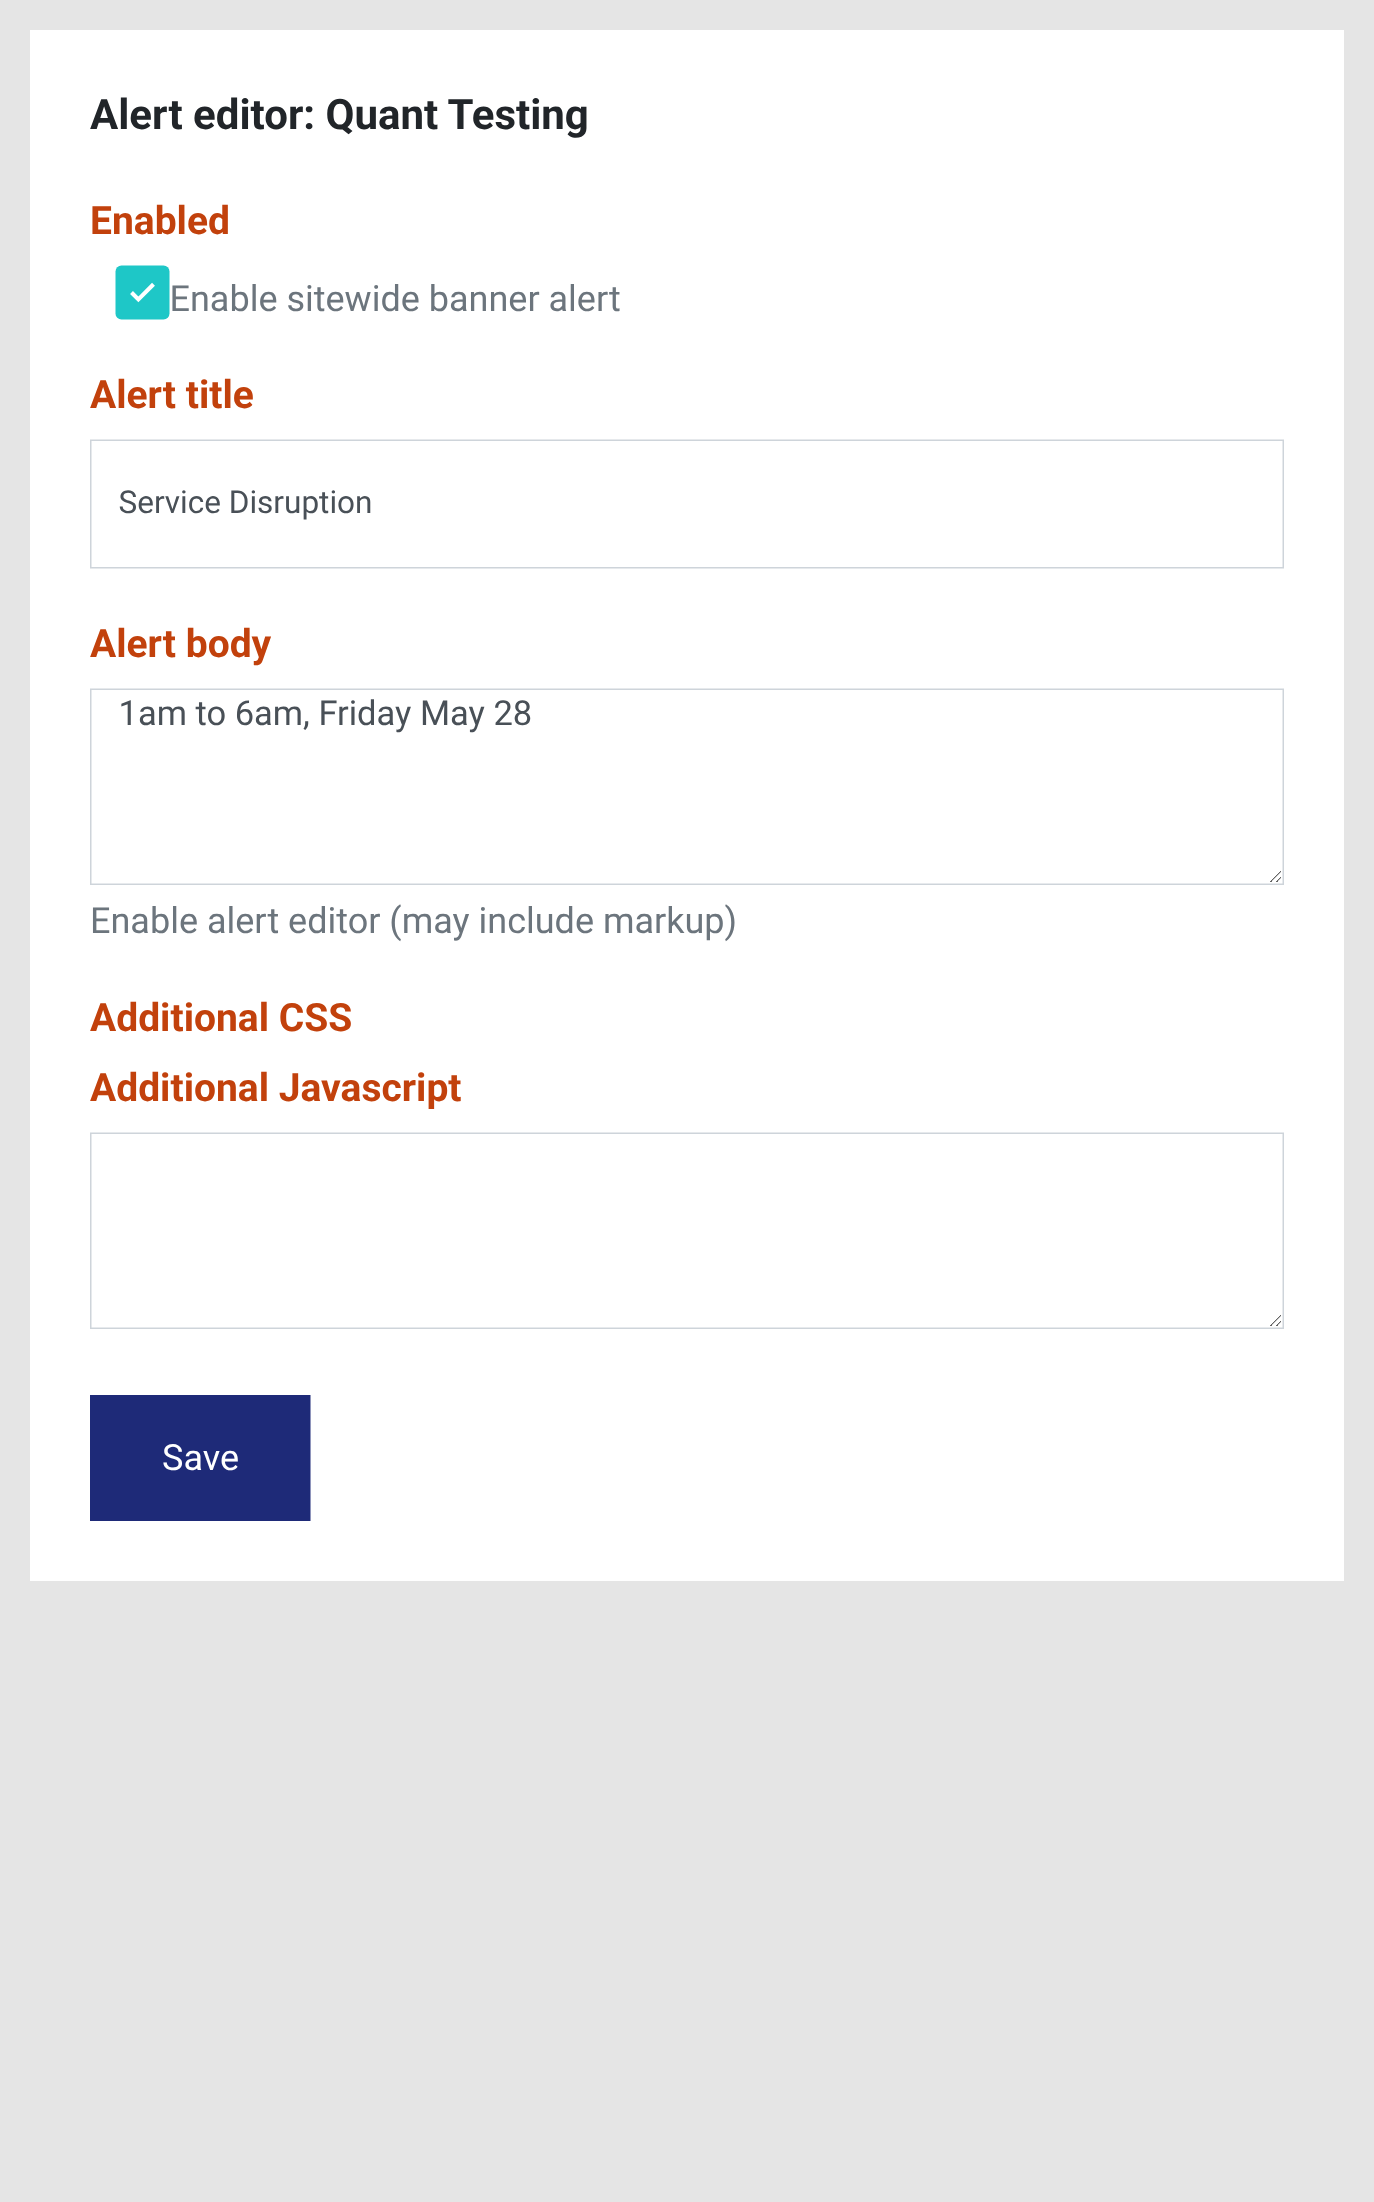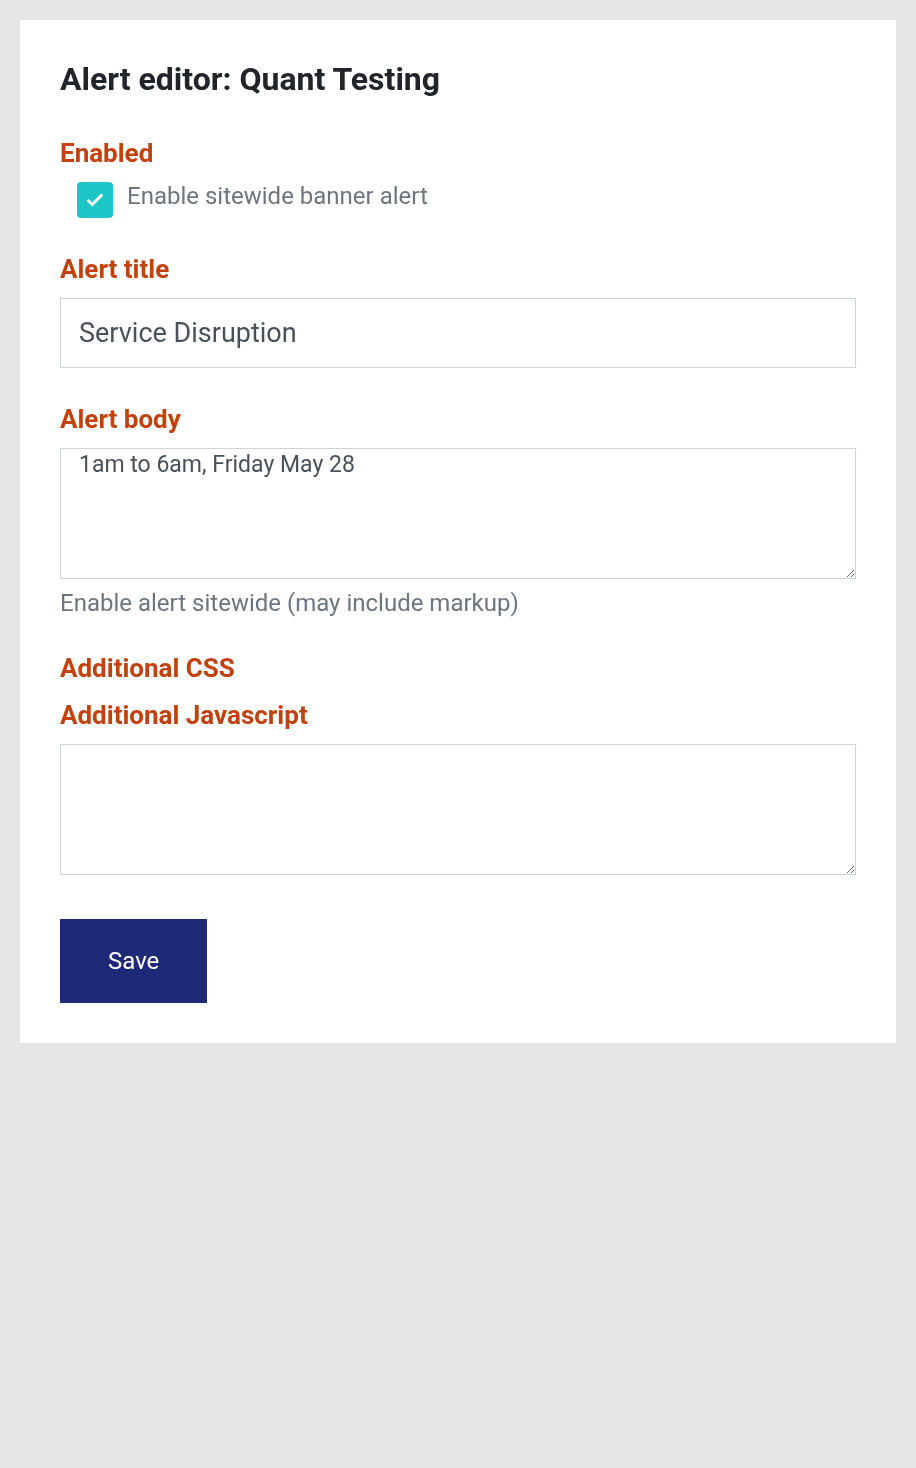--- a/index.html
+++ b/index.html
@@ -13,43 +13,42 @@
       padding: 20px;
       color: #212529;
     }
     .card {
       background: #ffffff;
       padding: 40px;
       max-width: 880px;
       margin: 0 auto;
     }
     h1.page-title {
-      font-size: 32px;
+      font-size: 28px;
       font-weight: 700;
       color: #212529;
       margin-bottom: 40px;
     }
     .field-group {
       margin-bottom: 36px;
     }
     .field-group.tight {
       margin-bottom: 0;
       margin-top: 17px;
     }
     .field-label {
       font-size: 26px;
       font-weight: 700;
       color: #c2410c;
       margin-bottom: 14px;
       display: block;
     }
     .checkbox-row {
       display: flex;
-      align-items: flex-start;
-      gap: 14px;
+      align-items: flex-end;
       padding-left: 17px;
     }
     .checkbox {
       width: 36px;
       height: 36px;
       background: #1ec7c7;
       border-radius: 4px;
       display: flex;
       align-items: center;
       justify-content: center;
@@ -63,22 +62,22 @@
       stroke-width: 3;
       fill: none;
     }
     .checkbox-label {
       font-size: 24px;
       color: #6c757d;
       font-weight: 400;
     }
     input[type="text"].text-input {
       width: 100%;
-      padding: 18px 18px;
-      font-size: 27px;
+      padding: 30px 18px;
+      font-size: 21px;
       border: 1px solid #ced4da;
       color: #495057;
       font-family: inherit;
       background: #fff;
     }
     textarea.text-area {
       width: 100%;
       padding: 0 18px;
       font-size: 23px;
       border: 1px solid #ced4da;
@@ -129,21 +128,21 @@
   </div>
 
   <div class="field-group">
     <label class="field-label">Alert title</label>
     <input type="text" class="text-input" value="Service Disruption" style="">
   </div>
 
   <div class="field-group">
     <label class="field-label">Alert body</label>
     <textarea class="text-area" rows="4" style="">1am to 6am, Friday May 28</textarea>
-    <div class="help-text">Enable alert sitewide (may include markup)</div>
+    <div class="help-text">Enable alert editor (may include markup)</div>
   </div>
 
   <div class="field-group tight">
     <label class="field-label">Additional CSS</label>
   </div>
 
   <div class="field-group tight">
     <label class="field-label">Additional Javascript</label>
     <textarea class="text-area" rows="4" style=""></textarea>
   </div>

